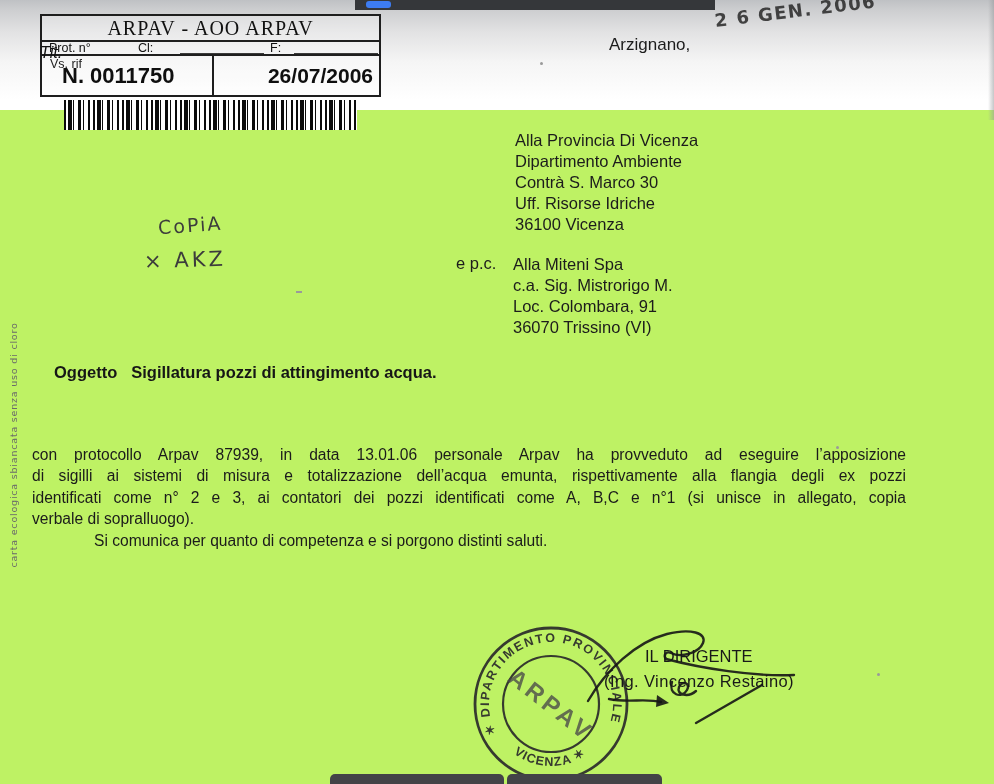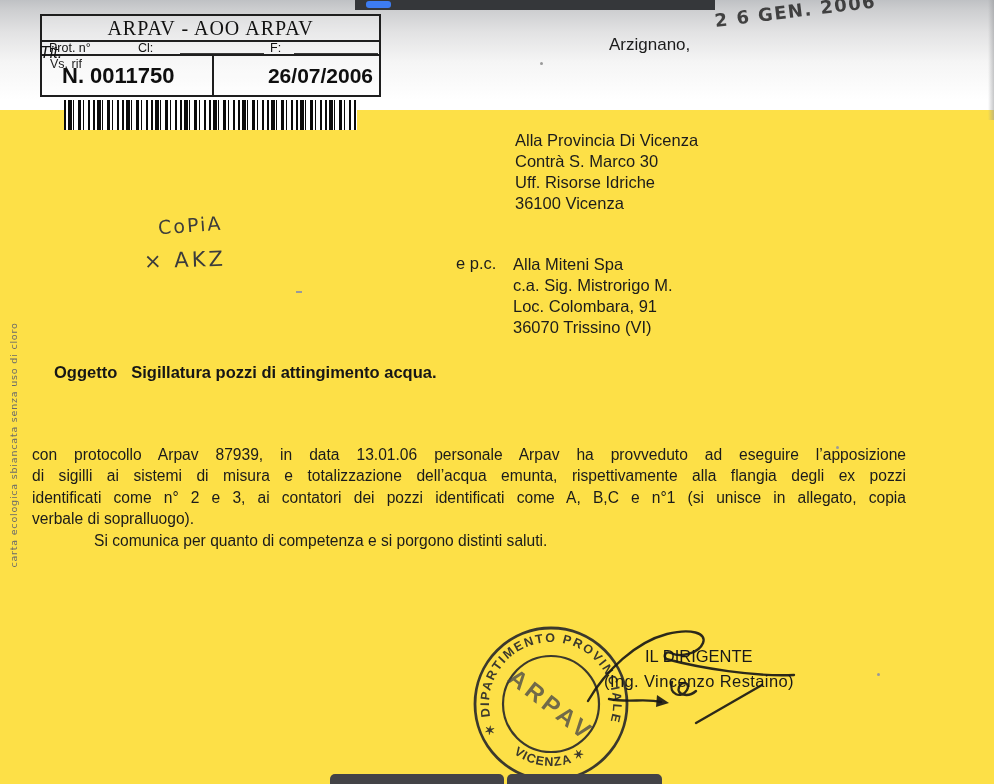--- a/index.html
+++ b/index.html
@@ -1,19 +1,19 @@
 <!DOCTYPE html>
 <html><head>
 <meta charset="utf-8">
 <style>
   * { margin:0; padding:0; box-sizing:border-box; }
   html,body { background:#fff; }
   #page {
     position:relative; width:994px; height:784px; overflow:hidden;
-    background:#fde047; font-family:"Liberation Sans", sans-serif; color:#1c1c1c;
+    background:#bef264; font-family:"Liberation Sans", sans-serif; color:#1c1c1c;
   }
   
   #page::before {
     content:""; position:absolute; left:0; top:0; right:0; height:110px; z-index:1;
     background:linear-gradient(180deg,#bfc1c4 0,#cdced0 10px,#e2e2e3 32px,#f5f5f5 62px,#fff 100px);
     pointer-events:none;
   }
   #page::after {
     content:""; position:absolute; right:0; top:0; width:6px; height:120px; z-index:1;
     background:linear-gradient(270deg, rgba(150,152,155,.55), transparent); pointer-events:none;
@@ -111,20 +111,21 @@
     </div>
   </div>
 
   <div class="abs barcode"></div>
 
   <div class="abs place">Arzignano,</div>
   <div class="abs recv-stamp">2 6 GEN. 2006</div>
 
   <div class="abs recipient">
     <div>Alla  Provincia Di Vicenza</div>
+    <div>Dipartimento Ambiente</div>
     <div>Contrà  S. Marco 30</div>
     <div>Uff. Risorse Idriche</div>
     <div>36100  Vicenza</div>
   </div>
 
   <div class="abs cc-label">e p.c.</div>
   <div class="abs cc-block">
     <div>Alla Miteni Spa</div>
     <div>c.a. Sig. Mistrorigo M.</div>
     <div>Loc. Colombara, 91</div>

